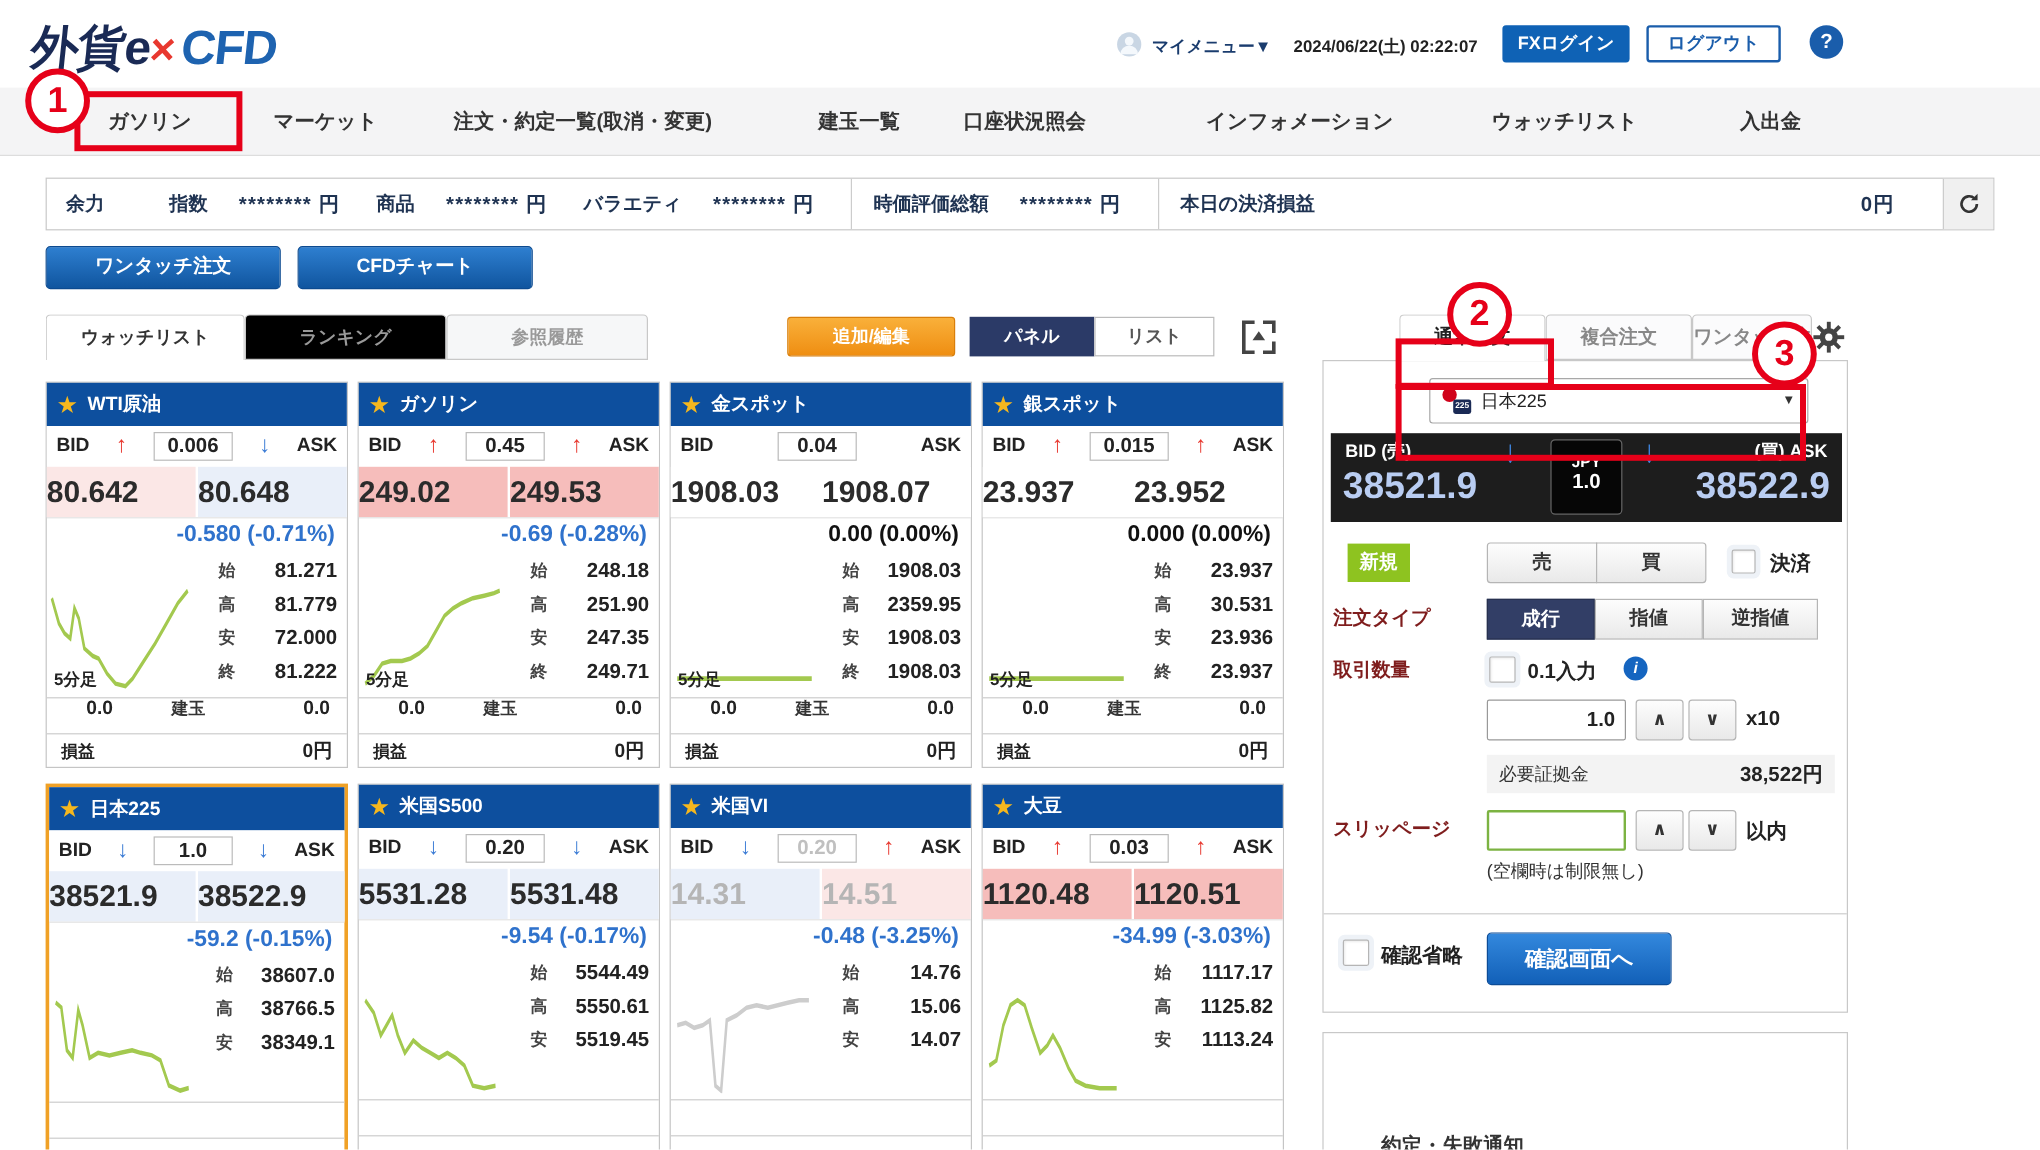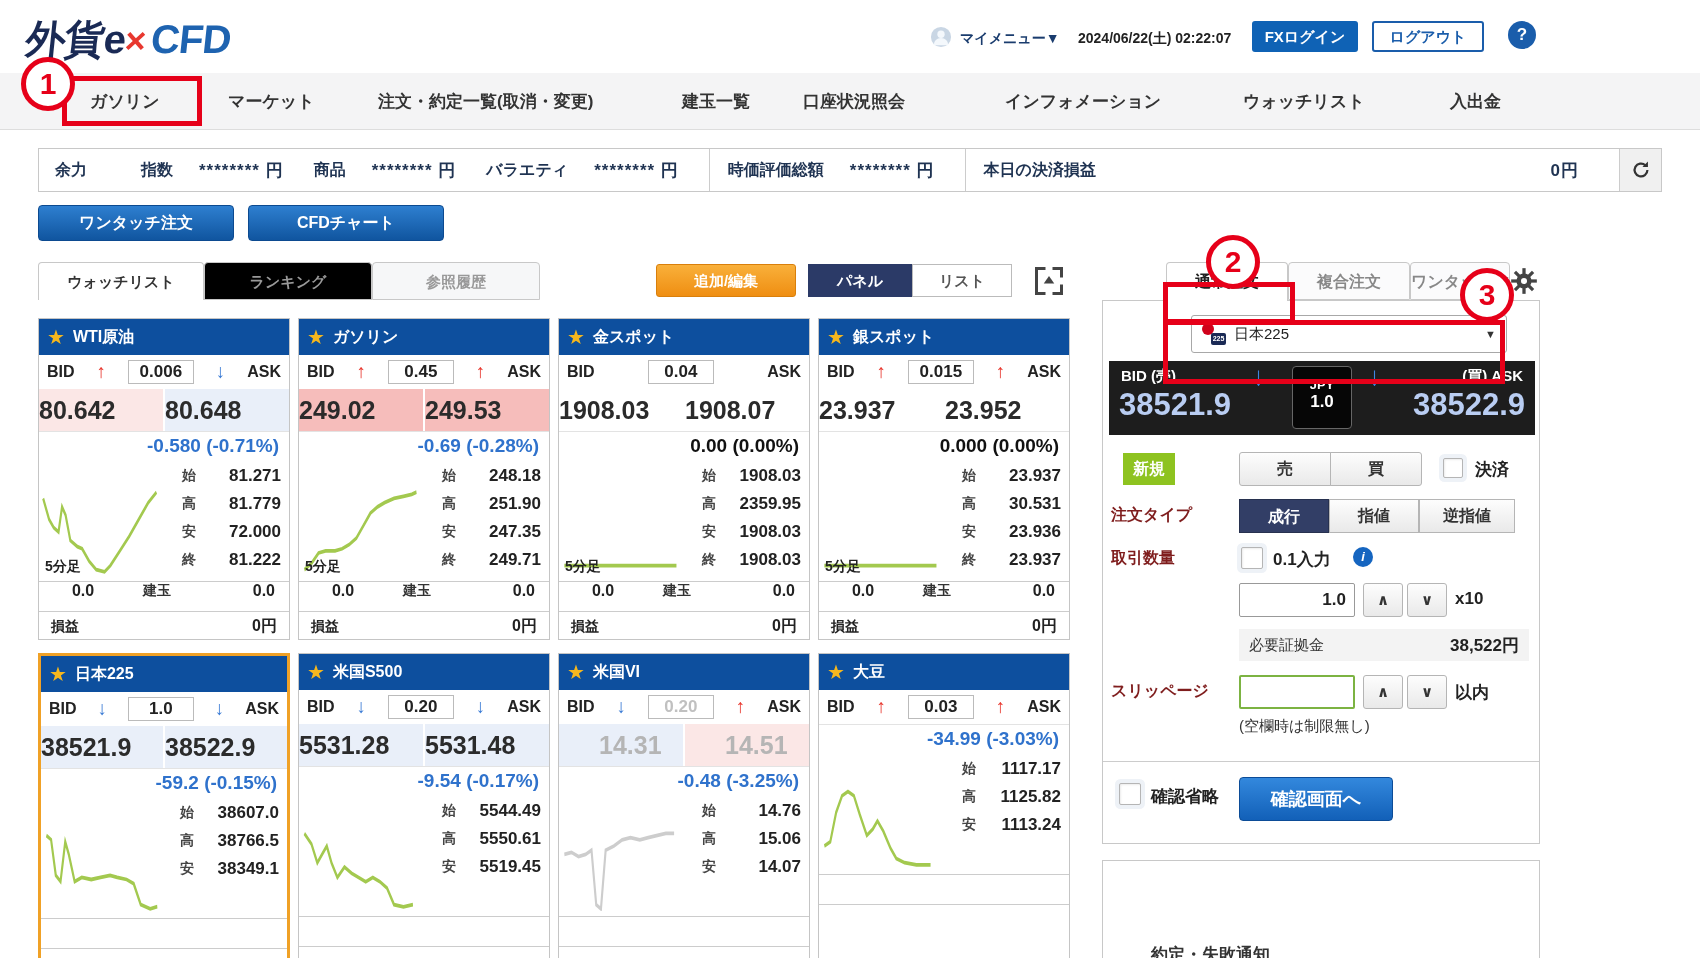--- a/index.html
+++ b/index.html
@@ -79,21 +79,21 @@
   .arrow[data-dir="up"]{ color:#e8382f; } .arrow[data-dir="up"]::before{ content:"↑"; }
   .arrow[data-dir="down"]{ color:#3a7bd5; } .arrow[data-dir="down"]::before{ content:"↓"; }
   .spread { min-width:66px; text-align:center; font-size:17px; font-weight:bold; color:#222;
     background:#fff; border:1px solid #bbb; padding:1px 5px; }
   .price-row { height:42px; display:grid; grid-template-columns:1fr 1fr; gap:2px; background:#fff; }
   .price-cell { font-size:25px; font-weight:bold; color:#2b2b2b; text-align:left; line-height:42px; }
   .price-cell[data-bg="pink"]{ background:#fbe7e6; }
   .price-cell[data-bg="red"]{ background:#f6bdbb; }
   .price-cell[data-bg="blue"]{ background:#e9eff9; }
   .price-cell[data-bg="white"]{ background:#fff; }
-  .card[data-mut="true"] .price-cell { color:#b5b5b5;padding-left:40px; }
+  .card[data-mut="true"] .price-cell { color:#b5b5b5; }
   .card[data-mut="true"] .spread { color:#c0c0c0; }
   .card-body { height:150px; position:relative; border-top:1px solid #e3e3e3; }
   .chg { text-align:right; padding:3px 10px 0 0; font-size:19px; font-weight:bold; color:#111; }
   .chg[data-chg="blue"]{ color:#2f72cc; }
   .ohlc { position:absolute; right:8px; top:30px; }
   .ohlc-row { display:flex; justify-content:flex-end; align-items:center; height:28px; }
   .ohlc-k { color:#444; font-size:14px; font-weight:bold; margin-right:9px; }
   .ohlc-v { min-width:76px; text-align:right; color:#222; font-size:17px; font-weight:bold; }
   .spark { position:absolute; left:3px; bottom:5px; width:118px; height:88px; }
   .tf { position:absolute; left:6px; bottom:5px; font-size:14px; font-weight:bold; color:#222; }
@@ -663,20 +663,24 @@
         <span class="star">★</span>
         <span class="card-title">大豆</span>
       </div>
       <div class="ba-row">
         <span class="ba-label">BID</span>
         <span class="arrow" data-dir="up"></span>
         <span class="spread">0.03</span>
         <span class="arrow" data-dir="up"></span>
         <span class="ba-label">ASK</span>
       </div>
+      <div class="price-row">
+        <div class="price-cell" data-bg="red">1120.48</div>
+        <div class="price-cell" data-bg="red">1120.51</div>
+      </div>
       <div class="card-body">
         <div class="chg" data-chg="blue">-34.99 (-3.03%)</div>
         <div class="ohlc">
 
             <div class="ohlc-row">
               <span class="ohlc-k">始</span>
               <span class="ohlc-v">1117.17</span>
             </div>
 
             <div class="ohlc-row">

